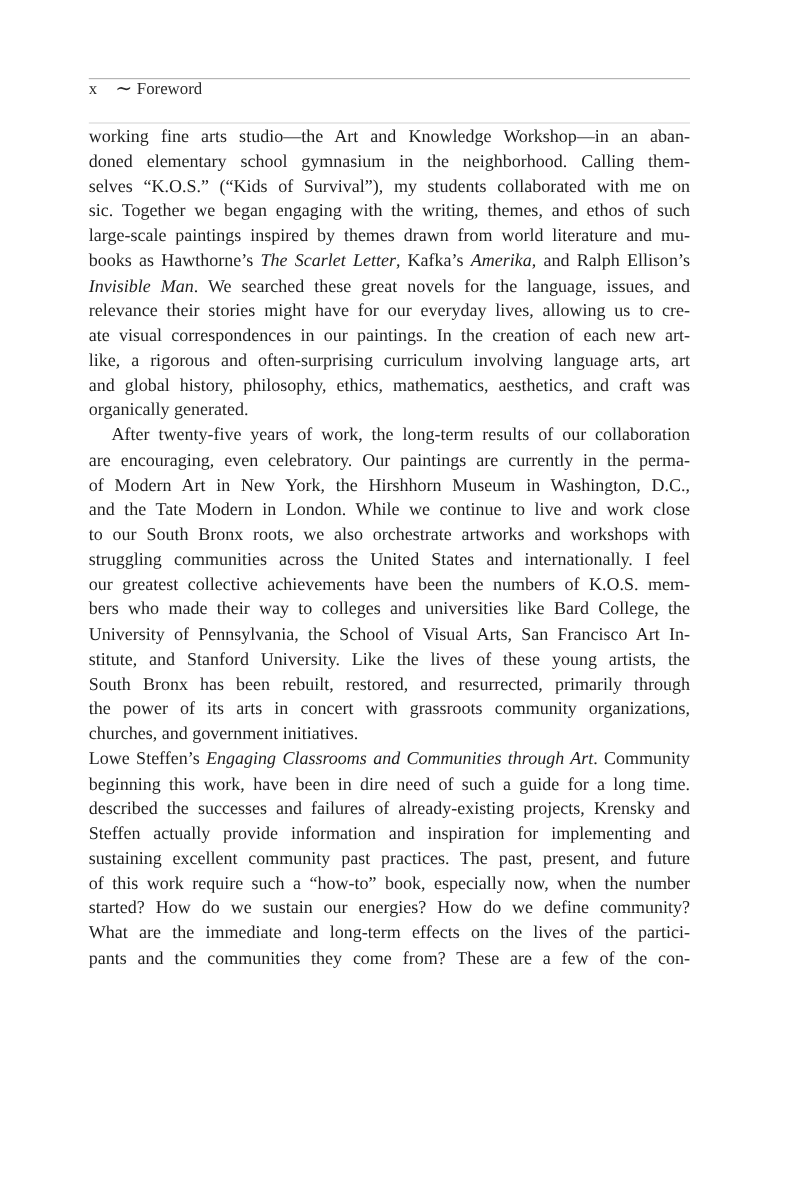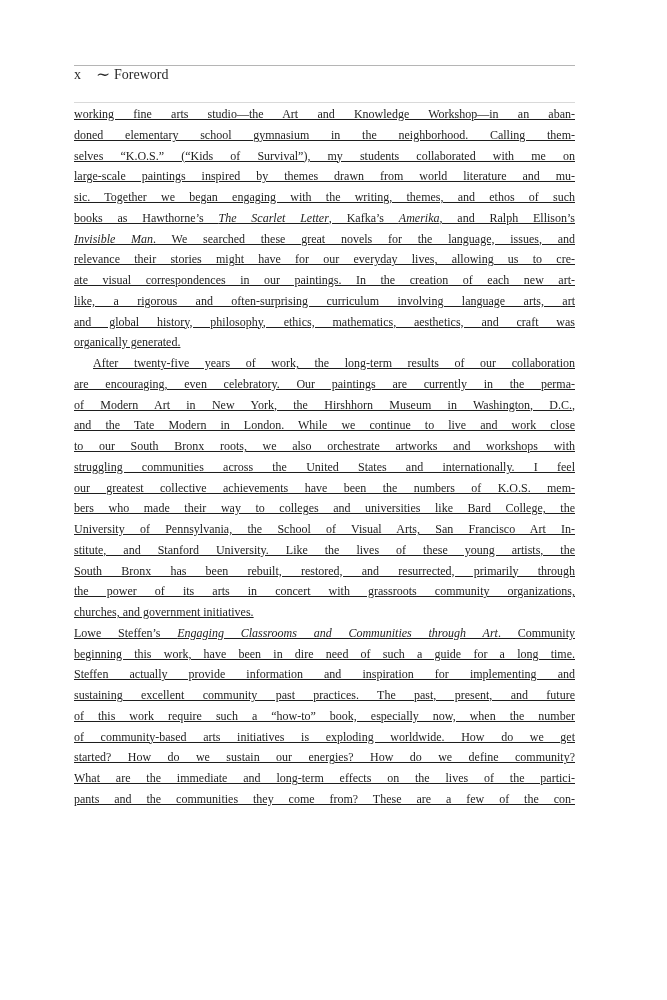--- a/index.html
+++ b/index.html
@@ -12,21 +12,21 @@
     font-size: 14px; color: #2a2a2a;
     height: 28px;
   }
   .running-head .folio { position: absolute; left: 0; top: 1px; }
   .running-head .swash { position: absolute; left: 22px; top: -2px; font-size: 17px; }
   .running-head .title { position: absolute; left: 40px; top: 1px; }
   .head-rule { position: absolute; left: 74px; top: 102px; width: 501px; border-top: 1px solid #d9d9d9; }
   .body-text {
     position: absolute; left: 74px; top: 104px; width: 501px;
     font-family: "Liberation Serif", "DejaVu Serif", serif;
-    font-size: 12px; line-height: 20.75px; color: #1e1e1e; text-decoration: underline;
+    font-size: 15px; line-height: 20.75px; color: #1e1e1e;
   }
   .line { display: block; white-space: nowrap; text-align: justify; text-align-last: justify; height: 20.75px; overflow: visible; }
   .line.last { text-align-last: left; }
   .line.indent { text-indent: 19px; }
   .line i { font-style: italic; }
 </style>
 </head>
 <body>
 
 <div class="page">
@@ -34,22 +34,22 @@
     <span class="folio">x</span>
     <span class="swash">∼</span>
     <span class="title">Foreword</span>
   </div>
   <div class="head-rule"></div>
   <div class="body-text" id="body-text">
       <div>
         <span class="line"><span>working fine arts studio—the Art and Knowledge Workshop—in an aban-</span></span>
         <span class="line"><span>doned elementary school gymnasium in the neighborhood. Calling them-</span></span>
         <span class="line"><span>selves “K.O.S.” (“Kids of Survival”), my students collaborated with me on</span></span>
+        <span class="line"><span>sic. Together we began engaging with the writing, themes, and ethos of such</span></span>
         <span class="line"><span>large-scale paintings inspired by themes drawn from world literature and mu-</span></span>
-        <span class="line"><span>sic. Together we began engaging with the writing, themes, and ethos of such</span></span>
         <span class="line"><span>books as Hawthorne’s </span><i>The Scarlet Letter</i><span>, Kafka’s </span><i>Amerika</i><span>, and Ralph Ellison’s</span></span>
         <span class="line"><i>Invisible Man</i><span>. We searched these great novels for the language, issues, and</span></span>
         <span class="line"><span>relevance their stories might have for our everyday lives, allowing us to cre-</span></span>
         <span class="line"><span>ate visual correspondences in our paintings. In the creation of each new art-</span></span>
         <span class="line"><span>like, a rigorous and often-surprising curriculum involving language arts, art</span></span>
         <span class="line"><span>and global history, philosophy, ethics, mathematics, aesthetics, and craft was</span></span>
         <span class="line last"><span>organically generated.</span></span>
       </div>
       <div>
         <span class="line indent"><span>After twenty-five years of work, the long-term results of our collaboration</span></span>
@@ -62,22 +62,22 @@
         <span class="line"><span>bers who made their way to colleges and universities like Bard College, the</span></span>
         <span class="line"><span>University of Pennsylvania, the School of Visual Arts, San Francisco Art In-</span></span>
         <span class="line"><span>stitute, and Stanford University. Like the lives of these young artists, the</span></span>
         <span class="line"><span>South Bronx has been rebuilt, restored, and resurrected, primarily through</span></span>
         <span class="line"><span>the power of its arts in concert with grassroots community organizations,</span></span>
         <span class="line last"><span>churches, and government initiatives.</span></span>
       </div>
       <div>
         <span class="line"><span>Lowe Steffen’s </span><i>Engaging Classrooms and Communities through Art</i><span>. Community</span></span>
         <span class="line"><span>beginning this work, have been in dire need of such a guide for a long time.</span></span>
+        <span class="line"><span>described the successes and failures of already-existing projects, Krensky and</span></span>
         <span class="line"><span>Steffen actually provide information and inspiration for implementing and</span></span>
         <span class="line"><span>sustaining excellent community past practices. The past, present, and future</span></span>
         <span class="line"><span>of this work require such a “how-to” book, especially now, when the number</span></span>
-        <span class="line"><span>of community-based arts initiatives is exploding worldwide. How do we get</span></span>
         <span class="line"><span>started? How do we sustain our energies? How do we define community?</span></span>
         <span class="line"><span>What are the immediate and long-term effects on the lives of the partici-</span></span>
         <span class="line"><span>pants and the communities they come from? These are a few of the con-</span></span>
       </div>
     </div>
 </div>
 
 </body></html>

